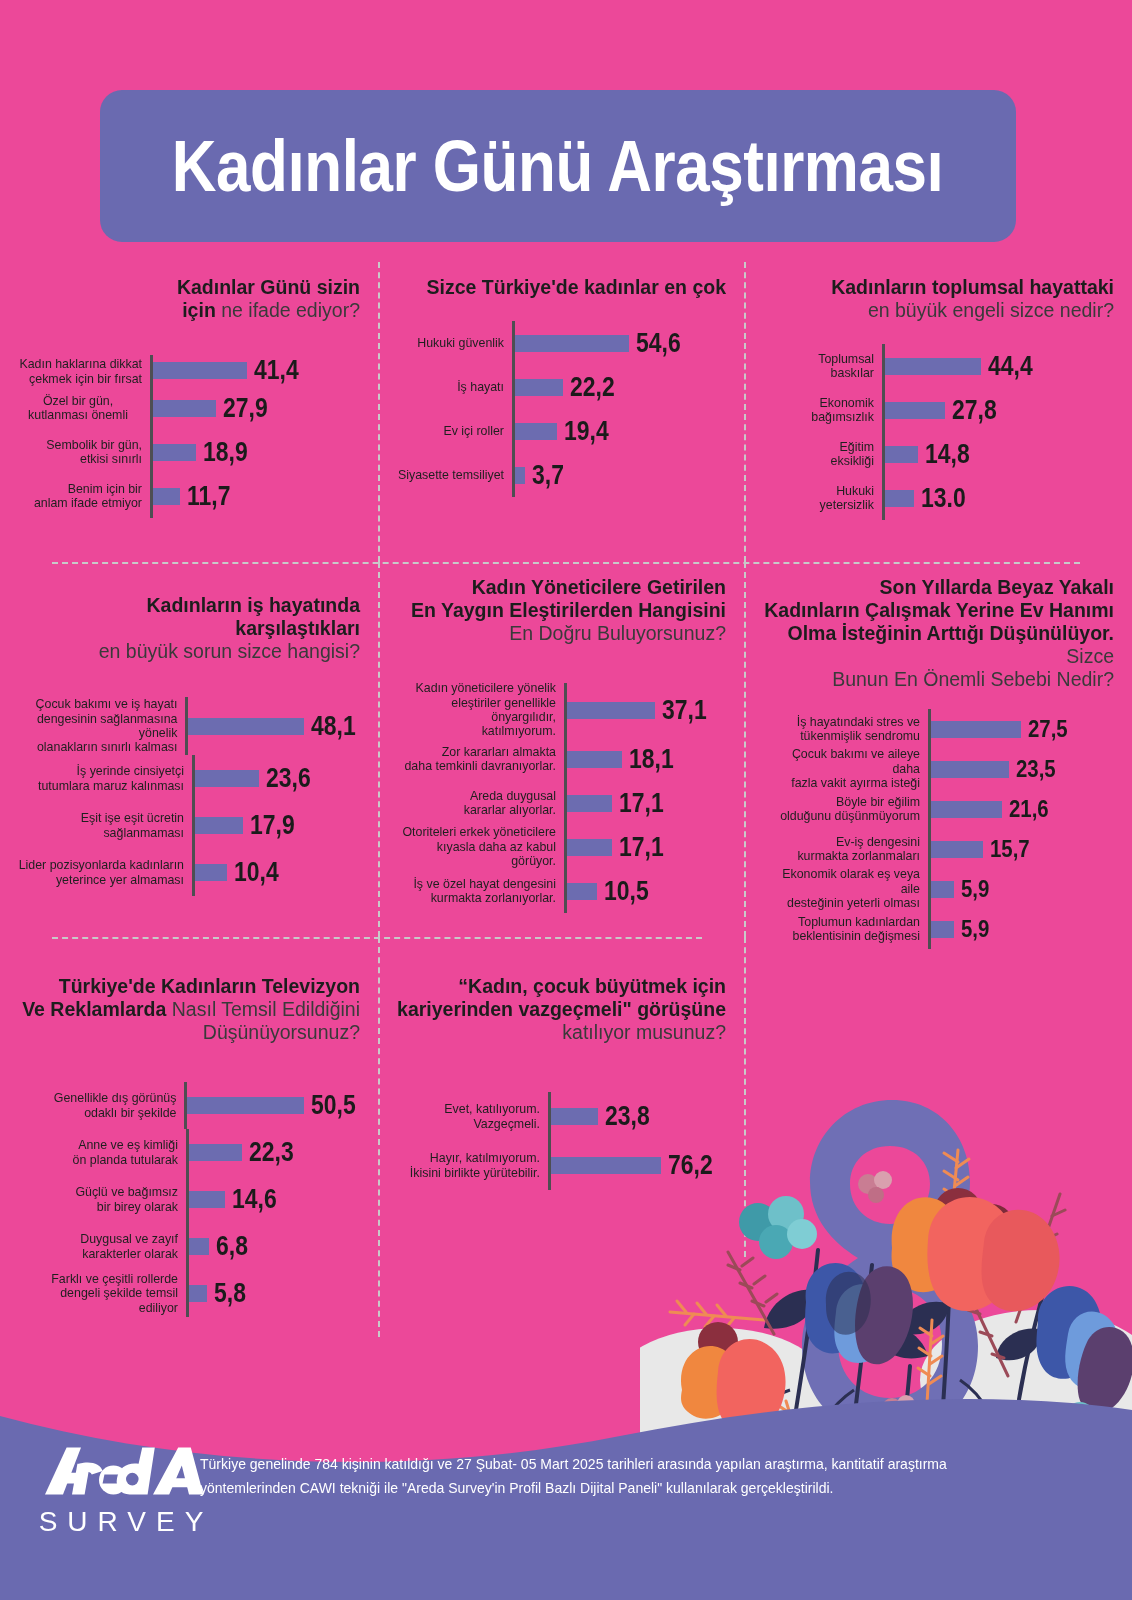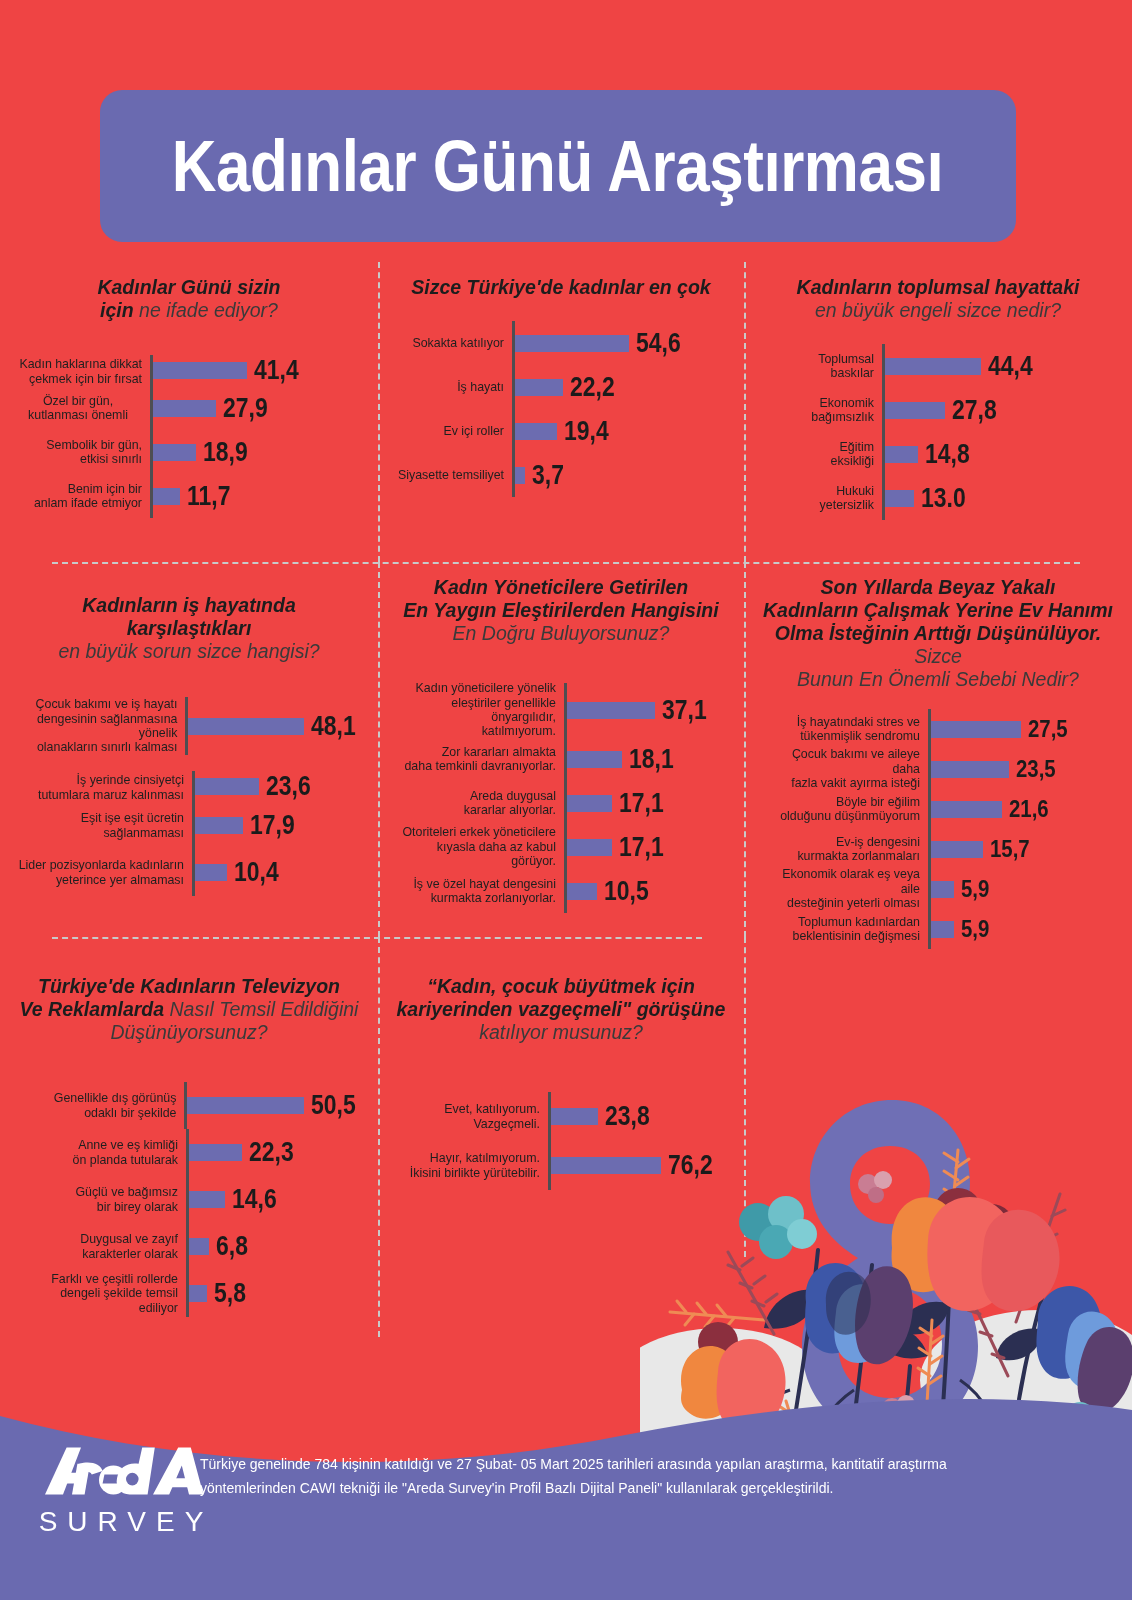--- a/index.html
+++ b/index.html
@@ -2,21 +2,21 @@
 <html><head>
 <meta charset="utf-8">
 <style>
   * { box-sizing: border-box; margin: 0; padding: 0; }
   html, body {
     width: 1132px; height: 1600px;
     background: #f2f2f2;
     font-family: "Liberation Sans", sans-serif;
     overflow: hidden;
   }
-  .page { position: relative; width: 1132px; height: 1600px; background: #ef4444; overflow: hidden; }
+  .page { position: relative; width: 1132px; height: 1600px; background: #ec4899; overflow: hidden; }
 
   
   .title-banner {
     position: absolute; left: 100px; top: 90px;
     width: 916px; height: 152px;
     background: #6a6ab0; border-radius: 22px;
     display: flex; align-items: center; justify-content: center;
   }
   .title-banner h1 {
     color: #ffffff;
@@ -36,21 +36,21 @@
   .p-mid    { width: 366px; }
   .p-right  { width: 388px; }
 
   
   .vsep { position: absolute; top: 0; bottom: 0; width: 0;
           border-left: 2px dashed #c9c9c9; }
   .hsep { position: absolute; left: 52px; right: 52px; height: 0;
           border-top: 2px dashed #c9c9c9; }
 
   
-  .q-title { text-align: center; line-height: 1.18; padding: 0 4px; font-style: italic; }
+  .q-title { text-align: right; line-height: 1.18; padding: 0 4px; }
   .q-title .b { font-weight: 700; color: #1d1d1d; }
   .q-title .n { font-weight: 400; color: #3a3a3a; }
   .q-s18 { font-size: 19.5px; }
 
   
   .chart { margin-top: 14px; position: relative; }
   .barrow { display: flex; align-items: stretch; min-height: 30px; }
   .blabel {
     text-align: right;
     font-size: 12.4px;
@@ -150,21 +150,21 @@
           </div>
         </div>
       </div>
 
       <div class="panel p-mid">
         <div class="q-title q-s18" style="margin-top:14px;">
           <div><span class="b">Sizce Türkiye'de kadınlar en çok</span></div>
         </div>
         <div class="chart" style="margin-top:22px;">
           <div class="barrow" style="height:44px;">
-            <div class="blabel" style="width:120px;">Sokakta katılıyor</div>
+            <div class="blabel" style="width:120px;">Hukuki güvenlik</div>
             <div class="btrack">
                 <div class="bar" style="width:114px;"></div>
                 <div class="bval">54,6</div>
               </div>
           </div>
           <div class="barrow" style="height:44px;">
             <div class="blabel" style="width:120px;">İş hayatı</div>
             <div class="btrack">
                 <div class="bar" style="width:48px;"></div>
                 <div class="bval">22,2</div>
@@ -242,21 +242,21 @@
         <div class="chart" style="margin-top:34px;">
           <div class="barrow" style="height:58px;">
             <div class="blabel" style="width:178px;">Çocuk bakımı ve iş hayatı
 dengesinin sağlanmasına yönelik
 olanakların sınırlı kalması</div>
             <div class="btrack">
                 <div class="bar" style="width:116px;"></div>
                 <div class="bval">48,1</div>
               </div>
           </div>
-          <div class="barrow" style="height:47px;align-items:flex-end;">
+          <div class="barrow" style="height:47px;">
             <div class="blabel" style="width:178px;">İş yerinde cinsiyetçi
 tutumlara maruz kalınması</div>
             <div class="btrack">
                 <div class="bar" style="width:64px;"></div>
                 <div class="bval">23,6</div>
               </div>
           </div>
           <div class="barrow" style="height:47px;">
             <div class="blabel" style="width:178px;">Eşit işe eşit ücretin
 sağlanmaması</div>

